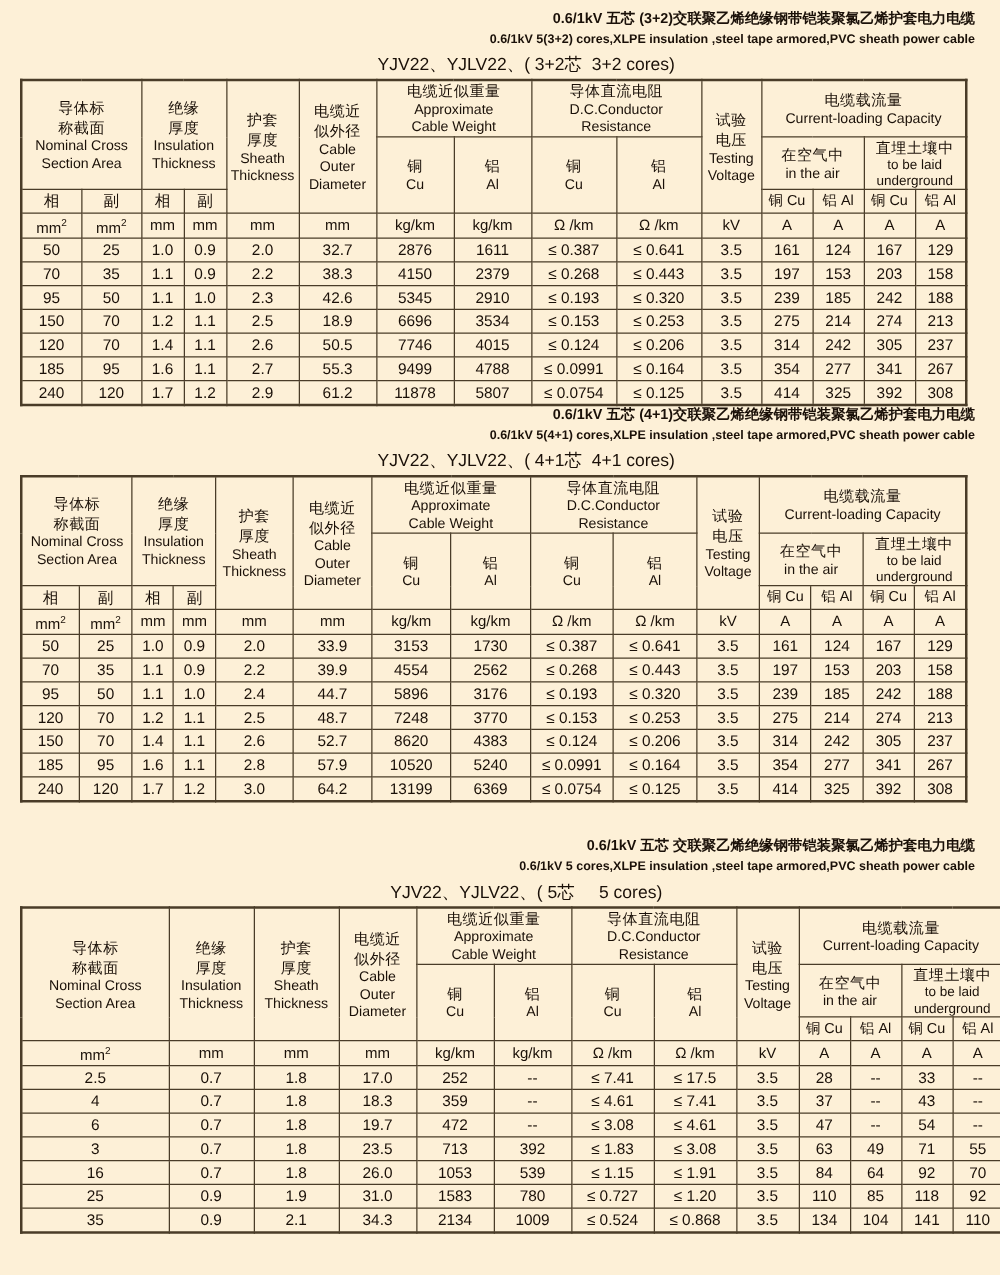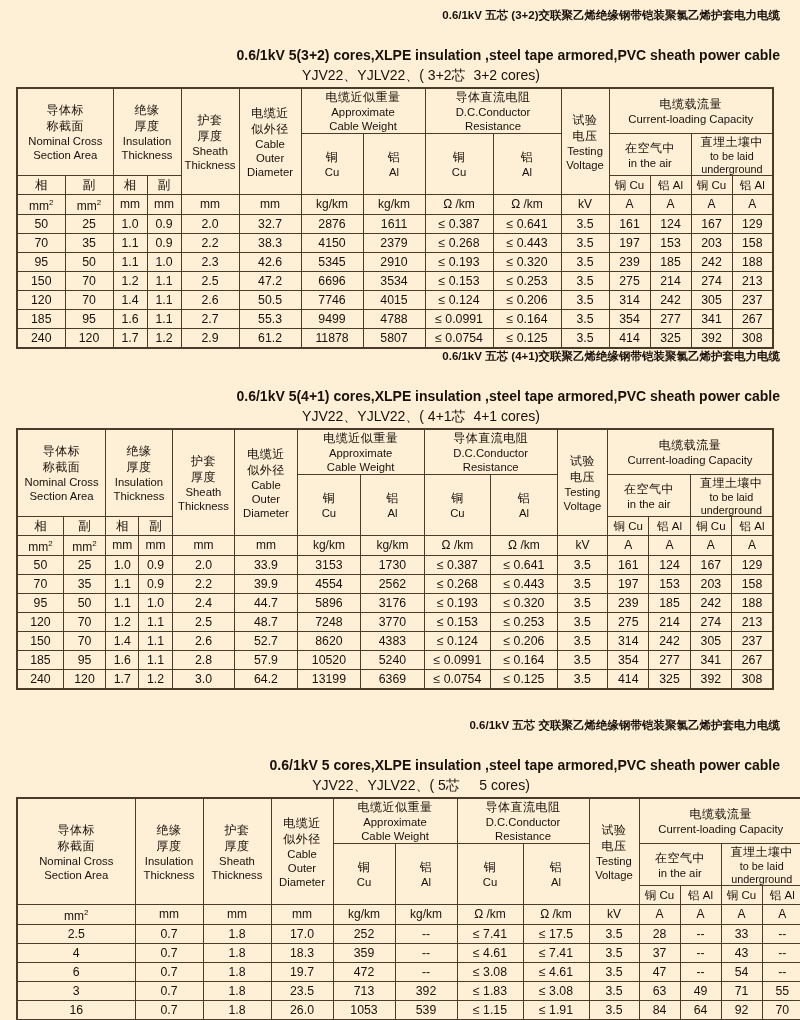--- a/index.html
+++ b/index.html
@@ -32,25 +32,24 @@
   .title-cn {
     text-align: right;
     font-size: 11.5px;
     font-weight: bold;
     letter-spacing: 0px;
     line-height: 15px;
     padding-right: 4px;
   }
   .title-en {
     text-align: right;
-    font-size: 14px;
+    font-size: 10px;
     font-weight: bold;
     line-height: 17px;
     padding-right: 4px;
-    margin-top: 24px;
   }
   .model-line {
     text-align: center;
     font-size: 14px;
     line-height: 20px;
     padding-left: 42px;
     padding-top: 1px;
     padding-bottom: 2px;
     white-space: pre;
   }
@@ -299,21 +298,21 @@
           <td class="data">185</td>
           <td class="data">242</td>
           <td class="data">188</td>
         </tr>
         <tr>
           <td class="data">150</td>
           <td class="data">70</td>
           <td class="data">1.2</td>
           <td class="data">1.1</td>
           <td class="data">2.5</td>
-          <td class="data">47.2</td>
+          <td class="data">18.9</td>
           <td class="data">6696</td>
           <td class="data">3534</td>
           <td class="data">≤ 0.153</td>
           <td class="data">≤ 0.253</td>
           <td class="data">3.5</td>
           <td class="data">275</td>
           <td class="data">214</td>
           <td class="data">274</td>
           <td class="data">213</td>
         </tr>

